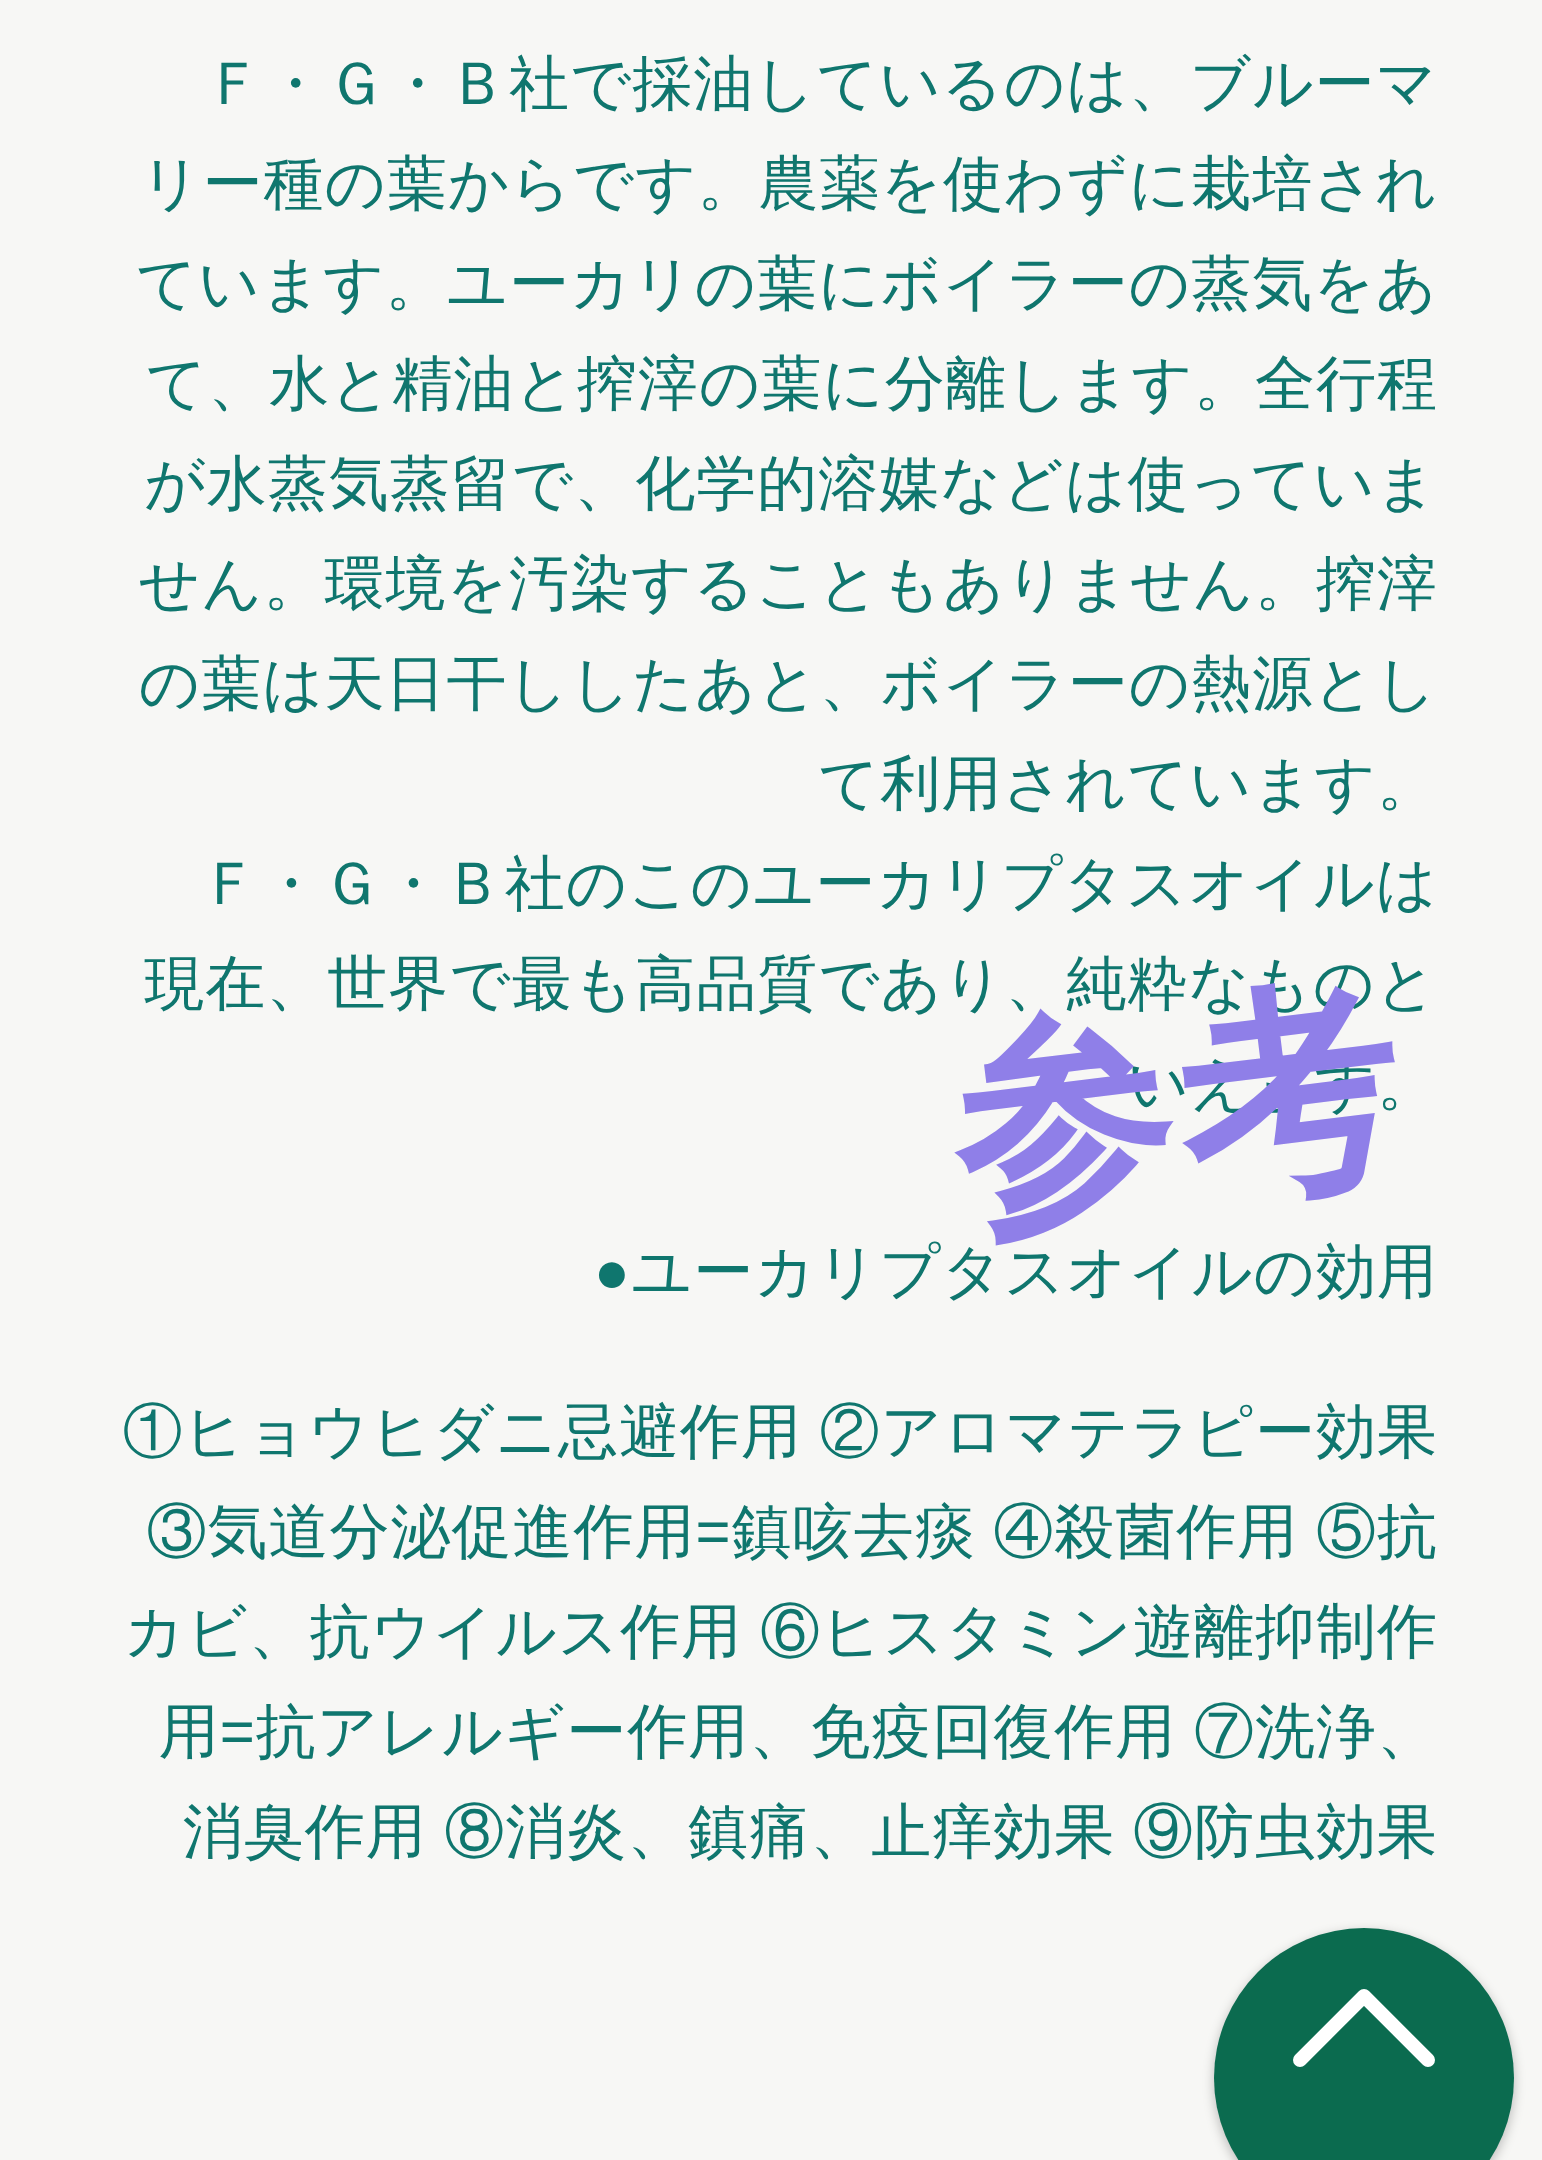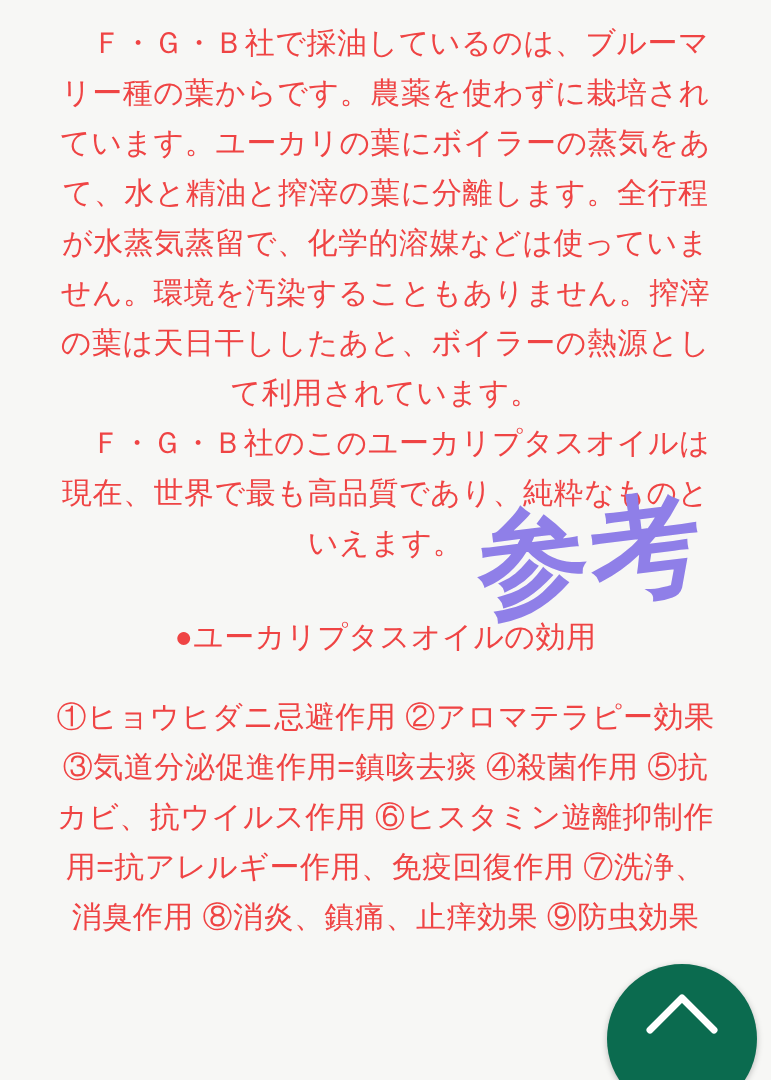--- a/index.html
+++ b/index.html
@@ -18,23 +18,23 @@
     position: relative;
     width: 771px;
     height: 1080px;
     box-sizing: border-box;
     padding: 18px 52px 0 52px;
     background: #f7f7f5;
   }
   .para {
     font-size: 30px;
     line-height: 50px;
-    color: #ef4444;
+    color: #0f766e;
     letter-spacing: 0.5px;
-    text-align: center;
+    text-align: right;
     margin: 0;
     white-space: pre-wrap;
     word-break: break-all;
   }
   .spacer-md { height: 30px; }
   .spacer-lg { height: 44px; }
 
   .watermark {
     position: absolute;
     left: 470px;

